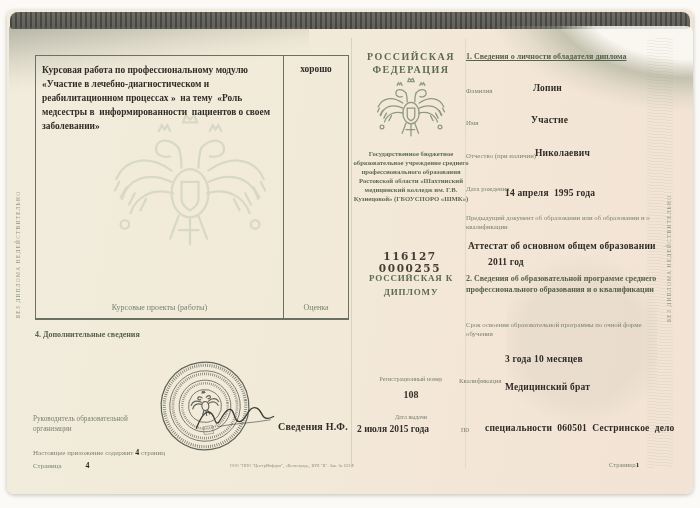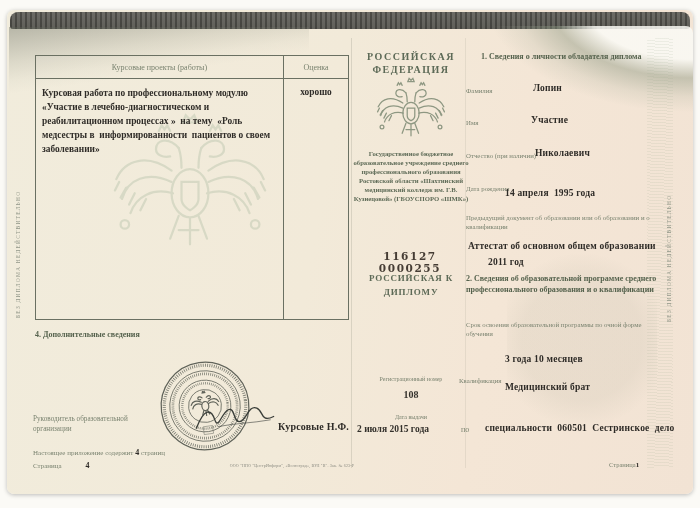--- a/index.html
+++ b/index.html
@@ -87,21 +87,21 @@
     color:#5d6a57;font-size:9px;font-weight:bold;letter-spacing:.8px;line-height:1.55;}
   .mid-sub{position:absolute;left:350px;top:297px;width:108px;text-align:center;
     color:#4f5c49;font-size:8.4px;font-weight:bold;line-height:1.55;}
   .mid-sub .num{color:#3f443c;}
   .mid-reg-lbl{position:absolute;left:350px;top:366px;width:108px;text-align:center;color:#7a8370;font-size:6px;}
   .mid-reg-num{position:absolute;left:350px;top:379px;width:108px;text-align:center;color:#34312c;font-size:10px;font-weight:bold;}
   .mid-date-lbl{position:absolute;left:350px;top:404px;width:108px;text-align:center;color:#7a8370;font-size:6px;}
   .mid-date{position:absolute;left:350px;top:414px;width:108px;text-align:left;color:#34312c;font-size:9.5px;font-weight:bold;}
 
   
-  .s1{left:474px;top:42px;width:210px;}
+  .s1{left:459px;top:42px;width:210px;text-decoration:underline;}
   .bleed{position:absolute;left:500px;top:230px;width:150px;height:200px;opacity:.06;pointer-events:none;
     background:radial-gradient(circle at 50% 50%,#4a5a44 0 48%,transparent 70%);}
   .pageno-right{position:absolute;left:602px;top:451px;font-size:6.5px;color:#7a8370;}
   .pageno-right b{color:#2e2b27;font-size:7px;vertical-align:top;}
 
   
   .vtext{
     position:absolute;color:#93988a;font-size:5.5px;letter-spacing:1.2px;
     writing-mode:vertical-rl;transform:rotate(180deg);white-space:nowrap;
   }
@@ -141,27 +141,27 @@
           <path d="M73 54 C90 46 104 52 108 66"></path>
           <path d="M72 62 C86 58 98 64 102 76"></path>
         <path d="M110 54 l3 6 m-8 -2 l4 7 m-10 -3 l4 8 m-12 -4 l4 8"></path>
         <path d="M52 78 l-6 16 m14 -14 l0 18 m6 -20 l6 16 m-20 -6 l14 0"></path>
         <circle cx="14" cy="84" r="3"></circle>
           <circle cx="106" cy="84" r="3"></circle>
       </svg>
     </div>
 
     <div class="course-table">
+      <div class="ct-row ct-body">
+        <div class="ct-c1 pre">Курсовая работа по профессиональному модулю «Участие в лечебно-диагностическом и реабилитационном процессах »  на тему  «Роль медсестры в  информированности  пациентов о своем заболевании»</div>
+        <div class="ct-c2">хорошо</div>
+      </div>
       <div class="ct-row ct-head">
         <div class="ct-c1">Курсовые проекты (работы)</div>
         <div class="ct-c2">Оценка</div>
-      </div>
-      <div class="ct-row ct-body">
-        <div class="ct-c1 pre">Курсовая работа по профессиональному модулю «Участие в лечебно-диагностическом и реабилитационном процессах »  на тему  «Роль медсестры в  информированности  пациентов о своем заболевании»</div>
-        <div class="ct-c2">хорошо</div>
       </div>
     </div>
 
     <div class="abs hdr" style="left:28px;top:320px;">4. Дополнительные сведения</div>
 
     <div class="abs lbl" style="left:26px;top:405px;width:130px;font-size:7.2px;">Руководитель образовательной организации</div>
 
     <div class="stamp">
       <svg viewBox="0 0 120 120" fill="none" stroke="currentColor">
         <circle cx="60" cy="60" r="56" stroke-width="1.6"></circle>
@@ -186,21 +186,21 @@
       </svg>
     </div>
 
     <div class="signature">
       <svg viewBox="0 0 100 50" fill="none" stroke="currentColor" stroke-linecap="round">
         <path d="M4 36 C14 10 22 14 26 26 C30 38 34 18 42 14 C50 10 48 30 56 28 C64 26 66 8 76 12 C84 15 80 30 96 22" stroke-width="1.6"></path>
         <path d="M30 34 C50 30 70 30 92 26" stroke-width="1" opacity=".7"></path>
       </svg>
     </div>
 
-    <div class="abs val" style="left:271px;top:411px;font-size:10px;">Курсовые Н.Ф.</div>
+    <div class="abs val" style="left:271px;top:411px;font-size:10px;">Сведения Н.Ф.</div>
 
     <div class="footer-line">
       <span>Настоящее приложение содержит</span>
       <b>4</b>
       <span>страниц</span>
     </div>
     <div class="pageno-left">
       <span>Страница</span>
       <b>4</b>
     </div>

